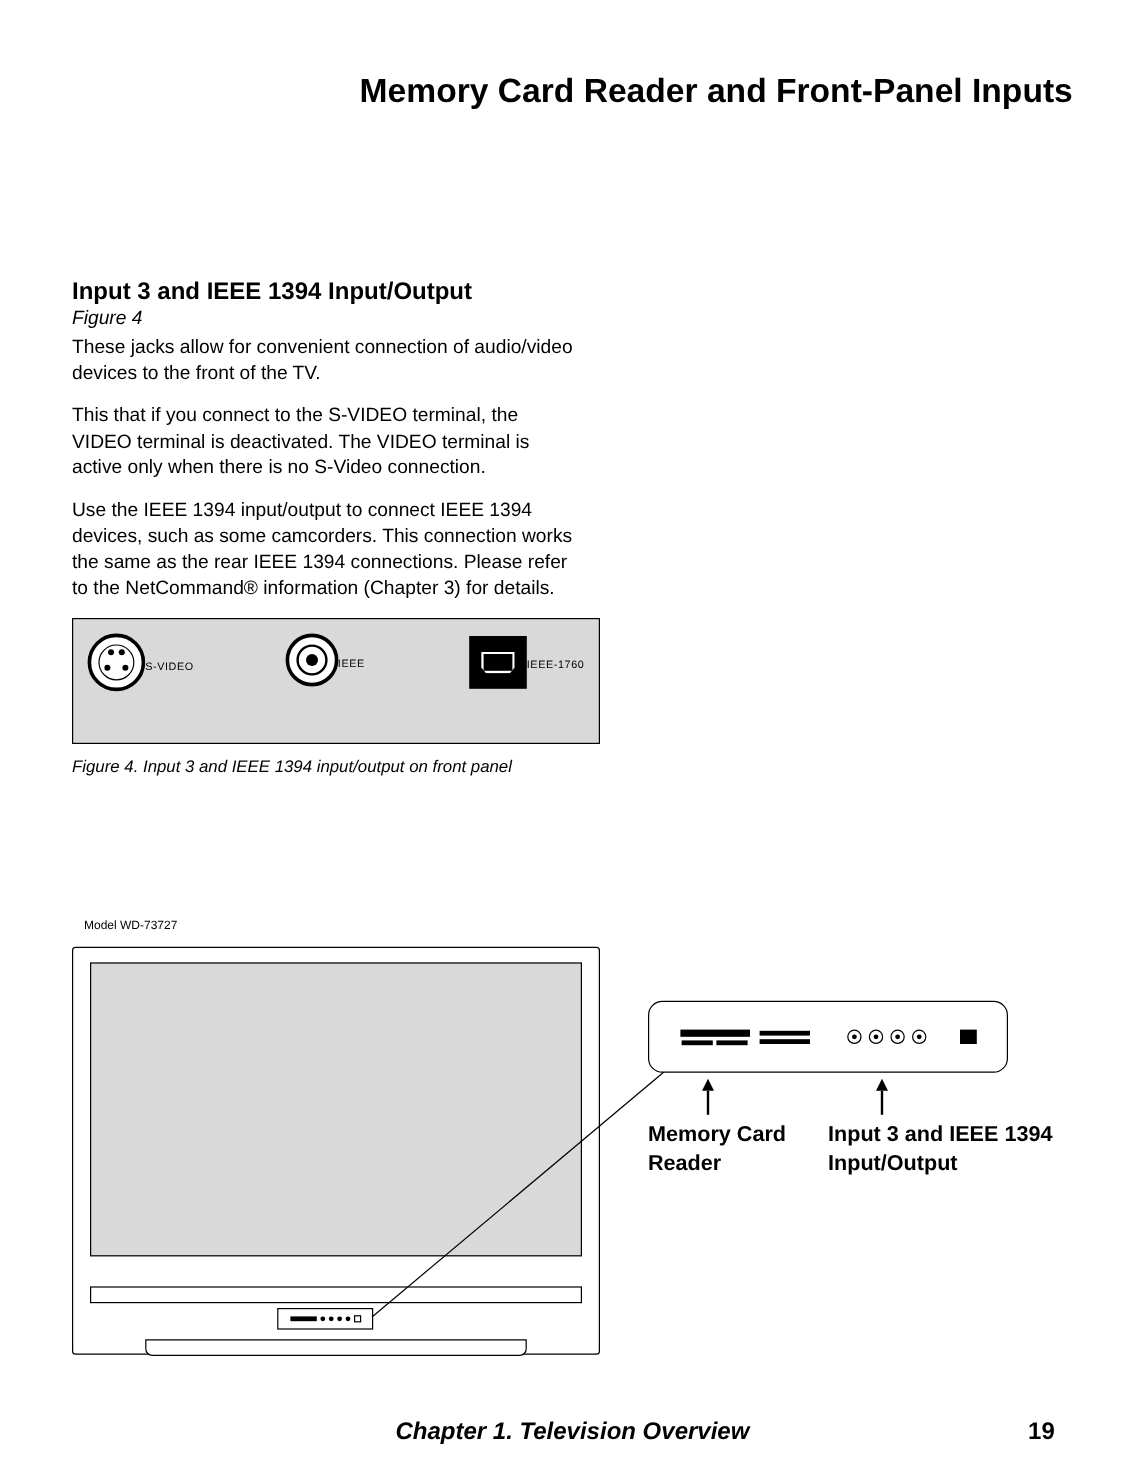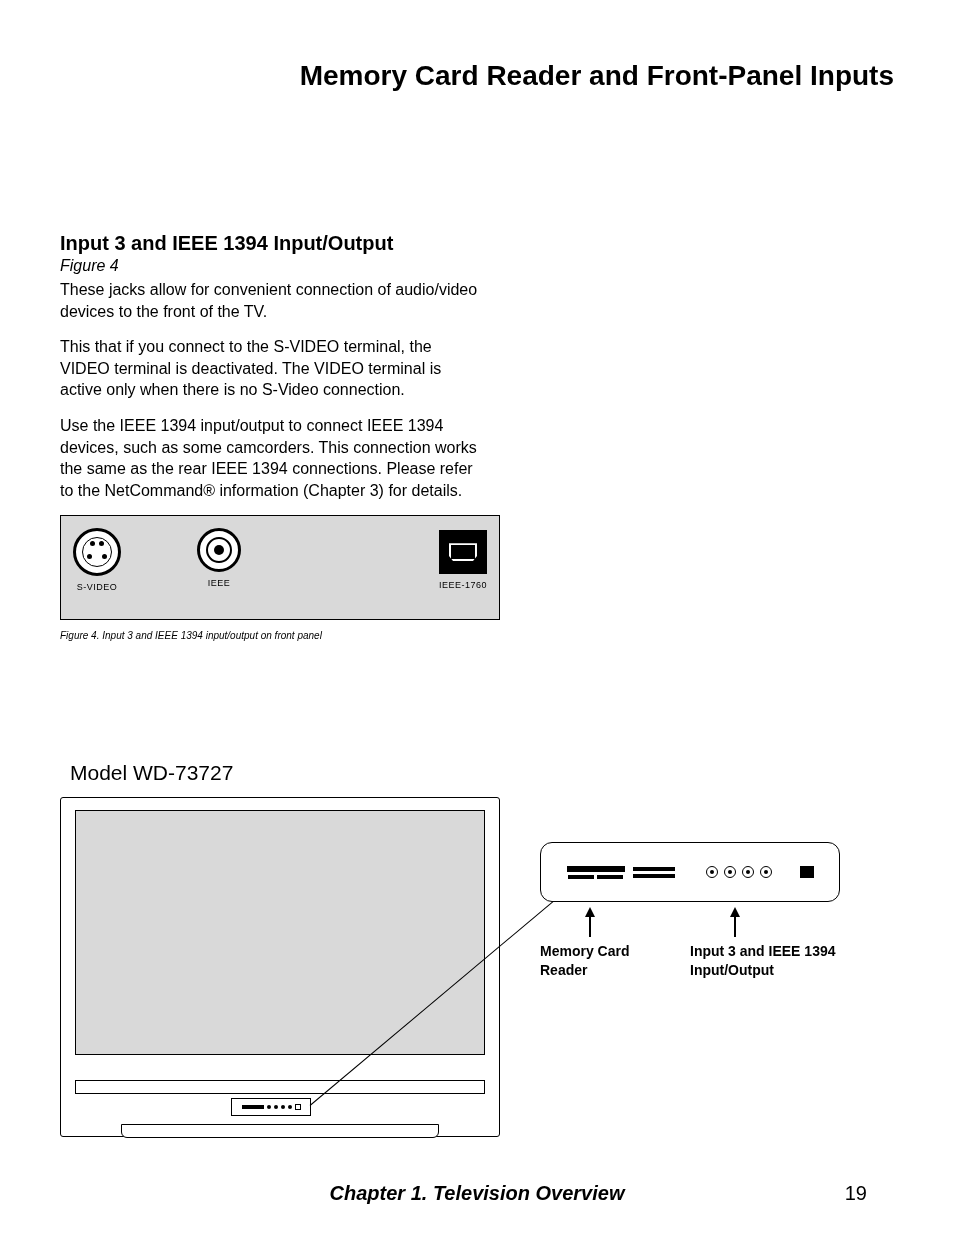--- a/index.html
+++ b/index.html
@@ -38,21 +38,21 @@
     width: 440px;
     height: 105px;
     border: 1px solid #000;
     background: #d9d9d9;
     display: flex;
     align-items: flex-start;
     padding: 12px 12px 0 12px;
     gap: 18px;
     margin-top: 10px;
   }
-  .jack-group { display:flex; flex-direction:column; align-items:center;justify-content:space-between; }
+  .jack-group { display:flex; flex-direction:row; align-items:center;justify-content:space-between; }
   .jack-row { display:flex; gap:18px; }
   .jack-label {
     font-size: 9px;
     letter-spacing: 0.5px;
     margin-top: 6px;
     text-align: center;
     white-space: nowrap;
   }
   .svideo {
     width: 48px; height: 48px;
@@ -86,28 +86,28 @@
     width: 48px; height: 44px;
     background:#000;
     display:flex; align-items:center; justify-content:center;
     margin-top:2px;
   }
   .ieee-slot {
     width: 28px; height:18px; border:2px solid #fff;
     clip-path: polygon(0 0, 100% 0, 100% 70%, 85% 100%, 15% 100%, 0 70%);
   }
   .figure-caption {
-    font-size: 10px;
+    font-size: 14px;
     font-style: italic;
     margin-top: 10px;
   }
 
   
   .model-label {
-    font-size: 21px;
+    font-size: 10px;
     margin-top: 120px;
     margin-bottom: 12px;
     margin-left: 10px;
   }
   .tv-area {
     position: relative;
     width: 840px;
     height: 360px;
   }
   .tv {
@@ -169,36 +169,36 @@
   .arrow-up{
     width:0;height:0;
     border-left:5px solid transparent;
     border-right:5px solid transparent;
     border-bottom:10px solid #000;
   }
   .arrow-stem{ width:2px; background:#000;}
   .callout-arrow{ position:absolute; display:flex; flex-direction:column; align-items:center;}
   .callout-label{
     position:absolute;
-    font-size:14px; font-weight:bold;
+    font-size:18px; font-weight:bold;
     line-height:1.3;
   }
 
   .footer{
     position:absolute;
     bottom:30px;
     left:0; right:0;
     display:flex;
     justify-content:center;
     align-items:baseline;
     gap: 100px;
     font-size:20px;
   }
   .footer .chap{ font-weight:bold; font-style:italic;}
-  .footer .pg{ font-weight:normal; position:absolute; right:87px;}
+  .footer .pg{ font-weight:bold; position:absolute; right:75px;}
 </style>
 </head>
 <body>
 
 <h1 class="page-title">Memory Card Reader and Front-Panel Inputs</h1>
 
 <h2 class="section-heading">Input 3 and IEEE 1394 Input/Output</h2>
 <div class="figure-ref">Figure 4</div>
 <p class="body-text">These jacks allow for convenient connection of audio/video devices to the front of the TV.</p>
 <p class="body-text">This that if you connect to the S-VIDEO terminal, the VIDEO terminal is deactivated.  The VIDEO terminal is active only when there is no S-Video connection.</p>

